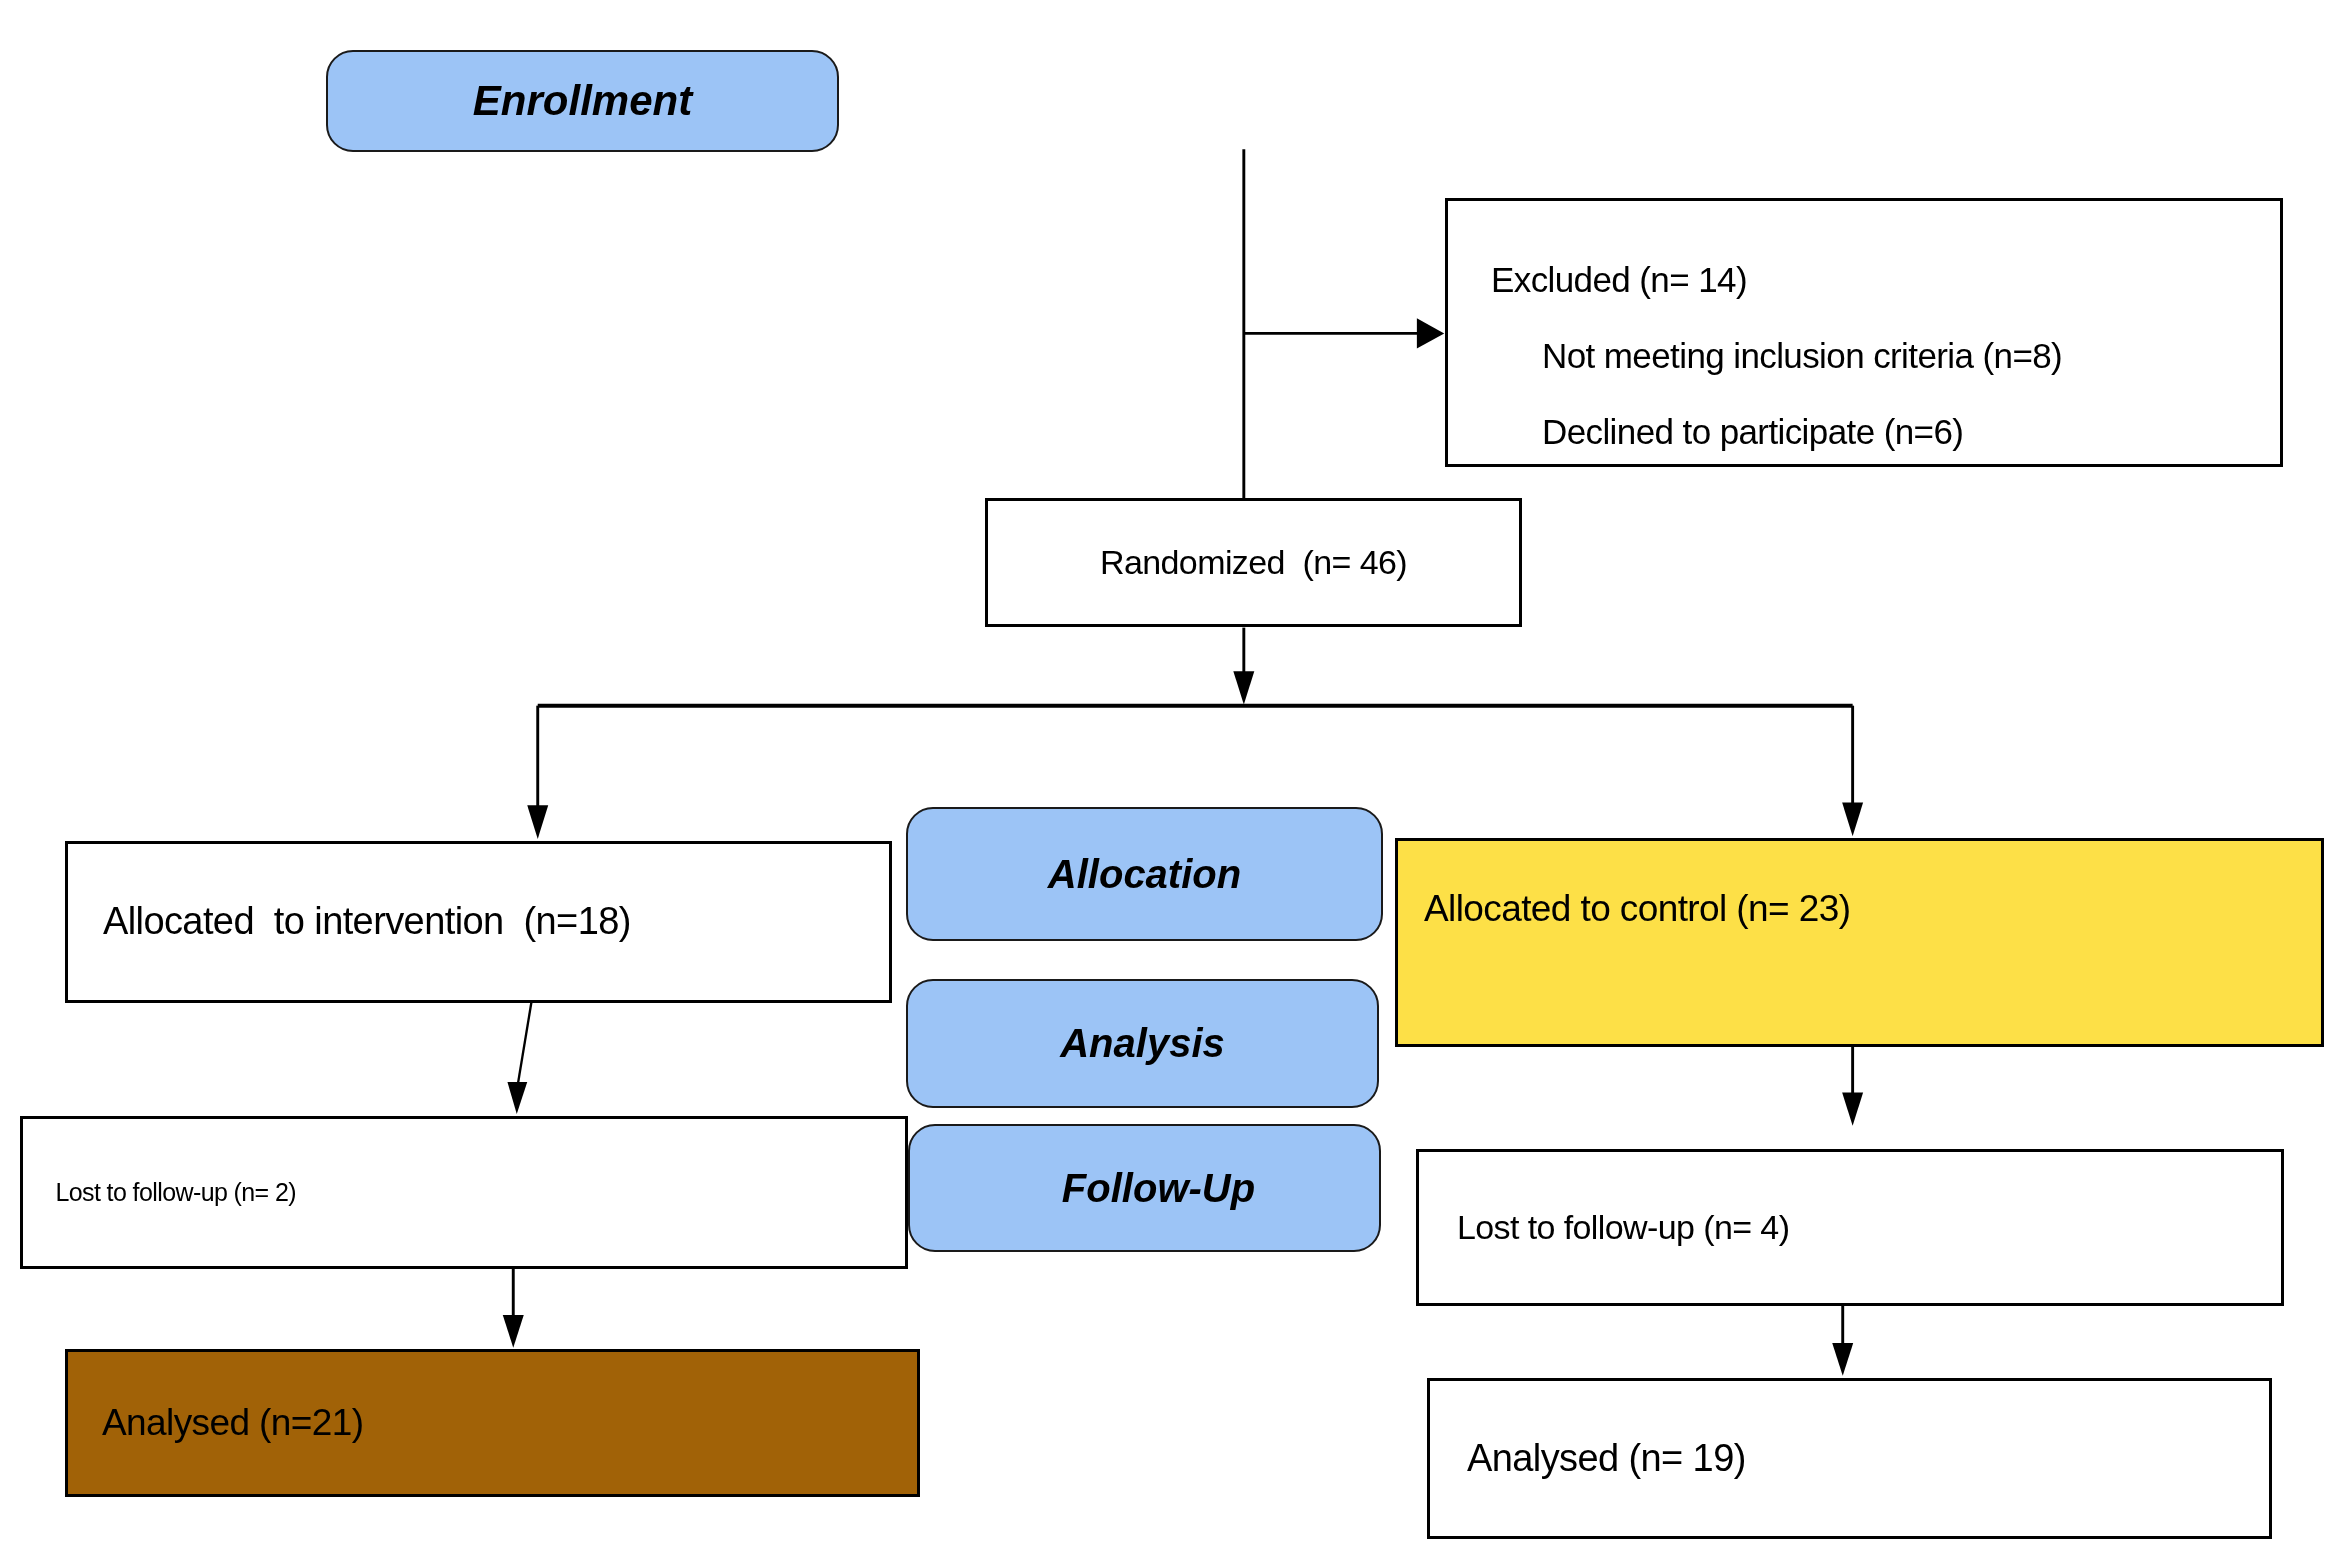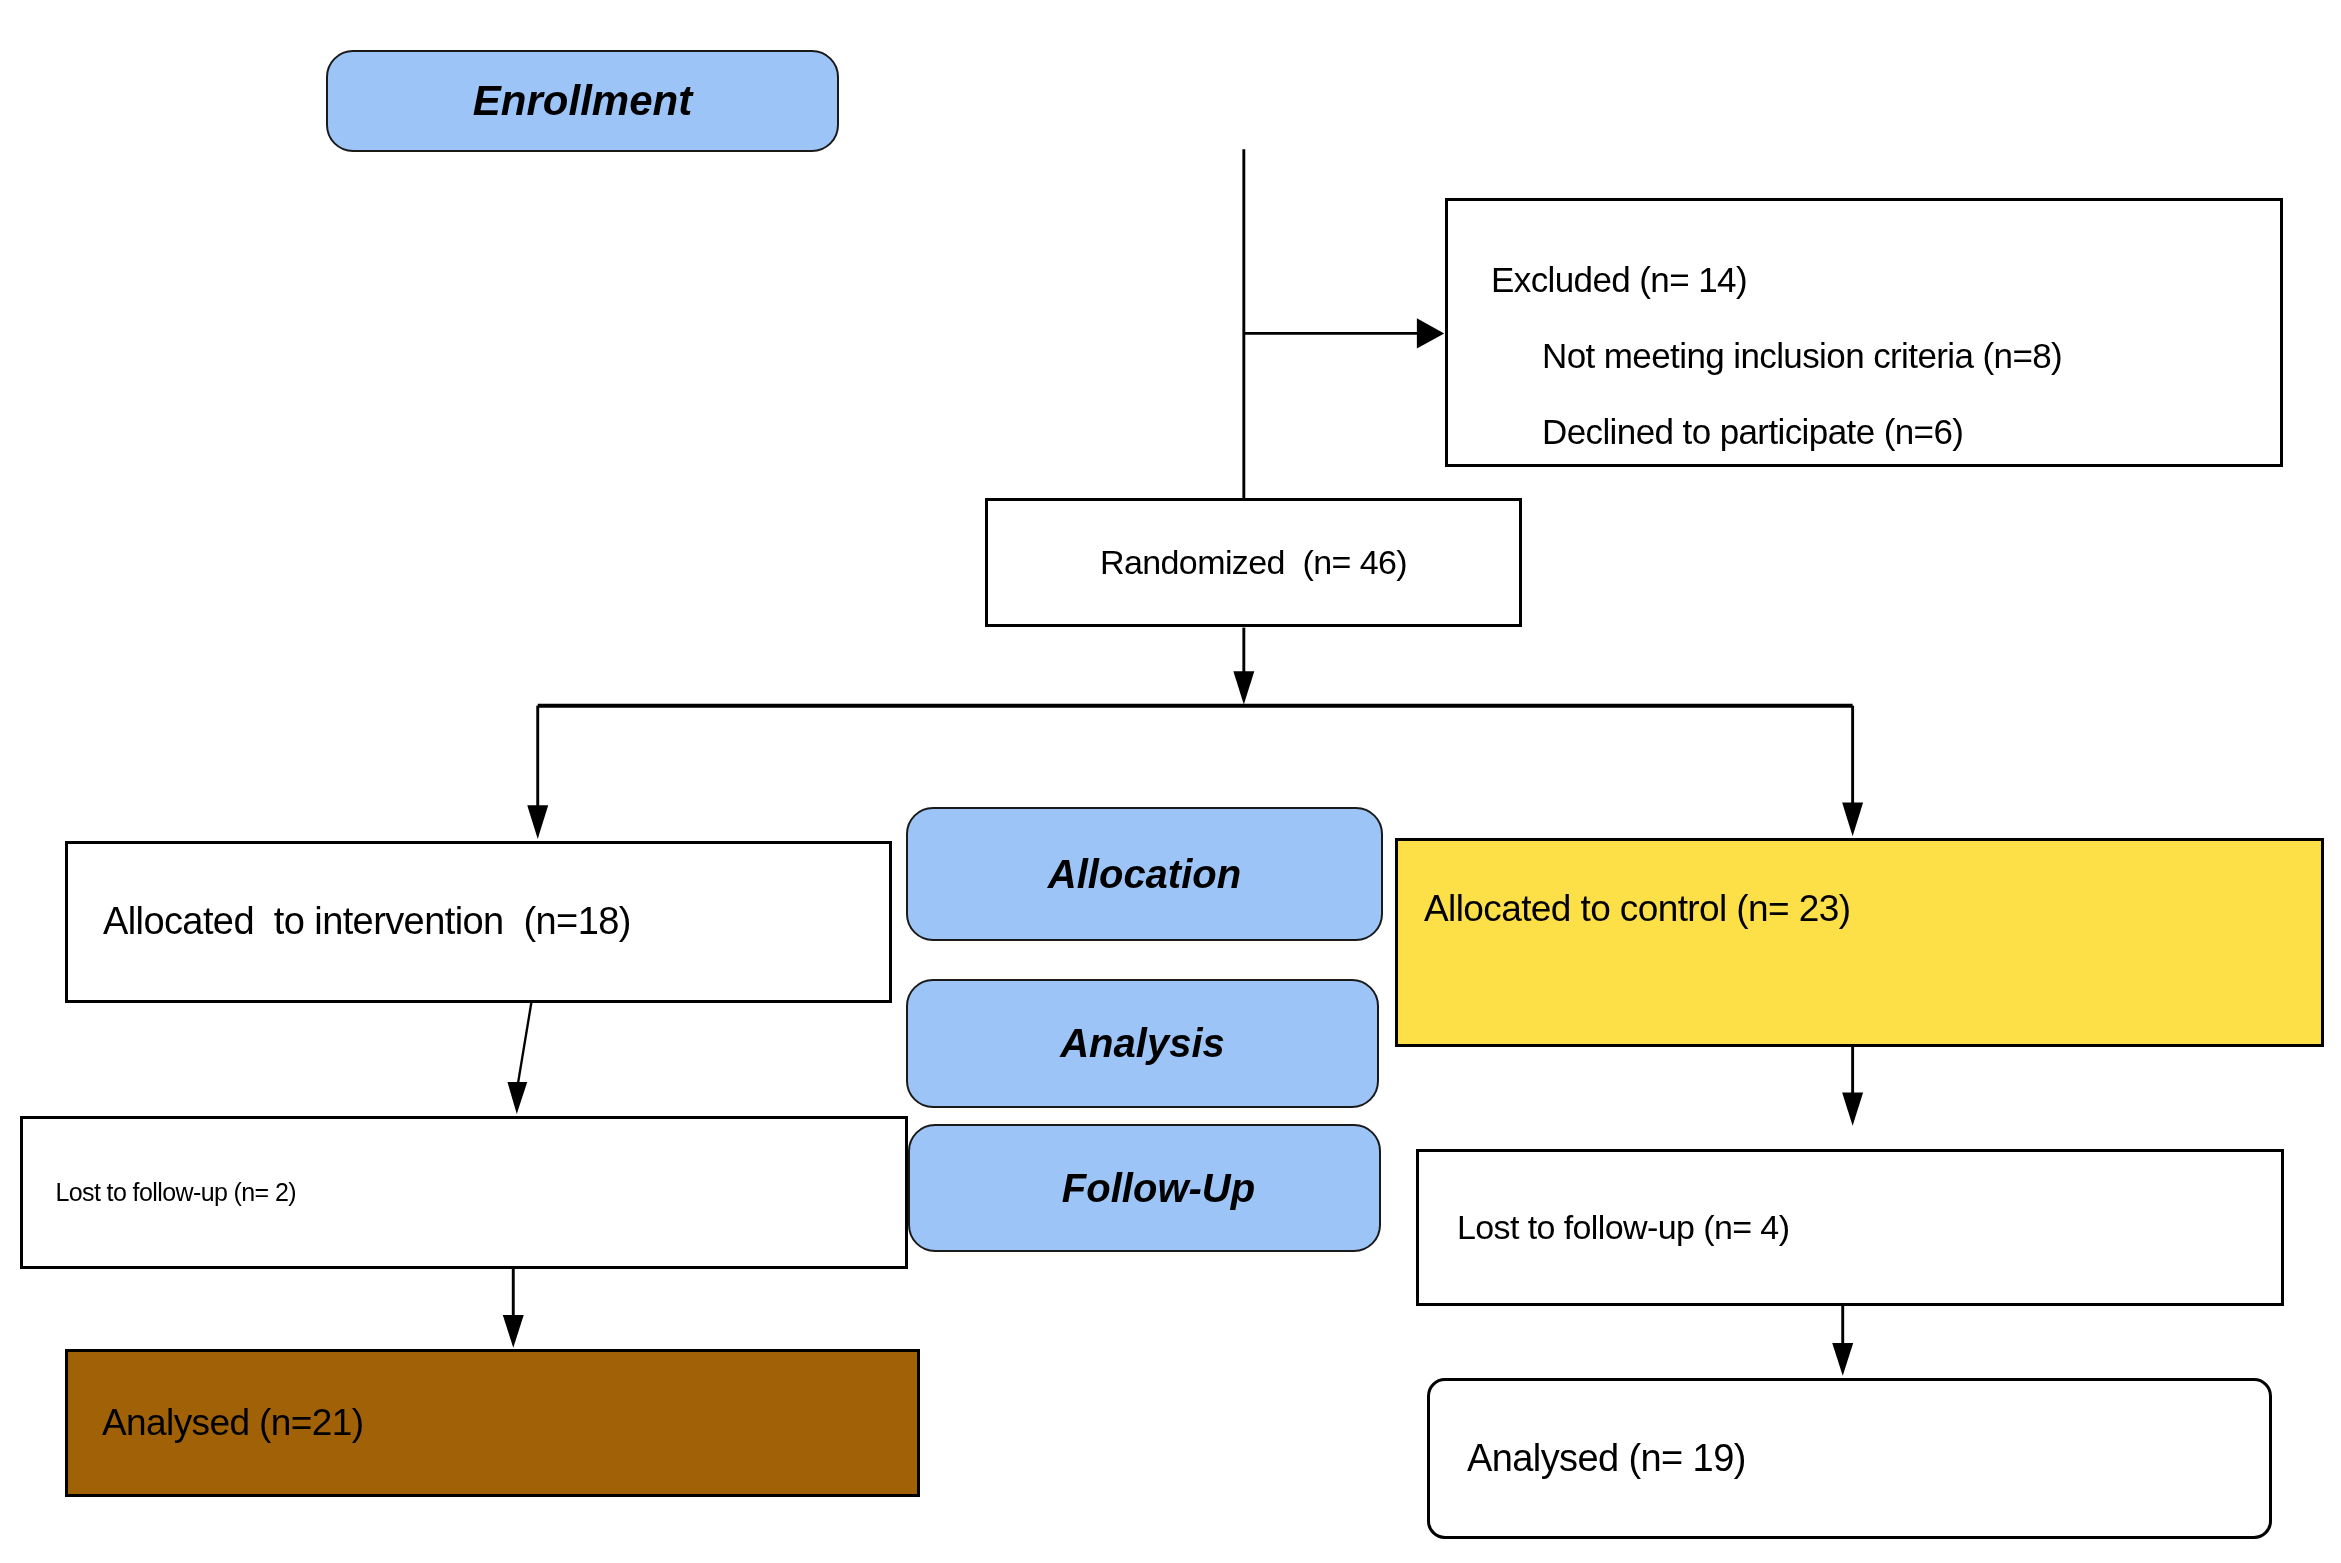--- a/index.html
+++ b/index.html
@@ -102,18 +102,18 @@
   </div>
 
   <div class="node" id="lost-ctl" style="background: rgb(255, 255, 255); border-color: rgb(0, 0, 0);">
     <span class="txt">Lost to follow-up (n= 4)</span>
   </div>
 
   <div class="node" id="analysed-int" style="background: #a16207; border-color: rgb(0, 0, 0);">
     <span class="txt">Analysed (n=21)</span>
   </div>
 
-  <div class="node" id="analysed-ctl" style="background: rgb(255, 255, 255); border-color: rgb(0, 0, 0); border-radius: 18px;">
+  <div class="node" id="analysed-ctl" style="background: rgb(255, 255, 255); border-color: rgb(0, 0, 0);">
     <span class="txt">Analysed (n= 19)</span>
   </div>
 
 </div>
 
 
 </body></html>

